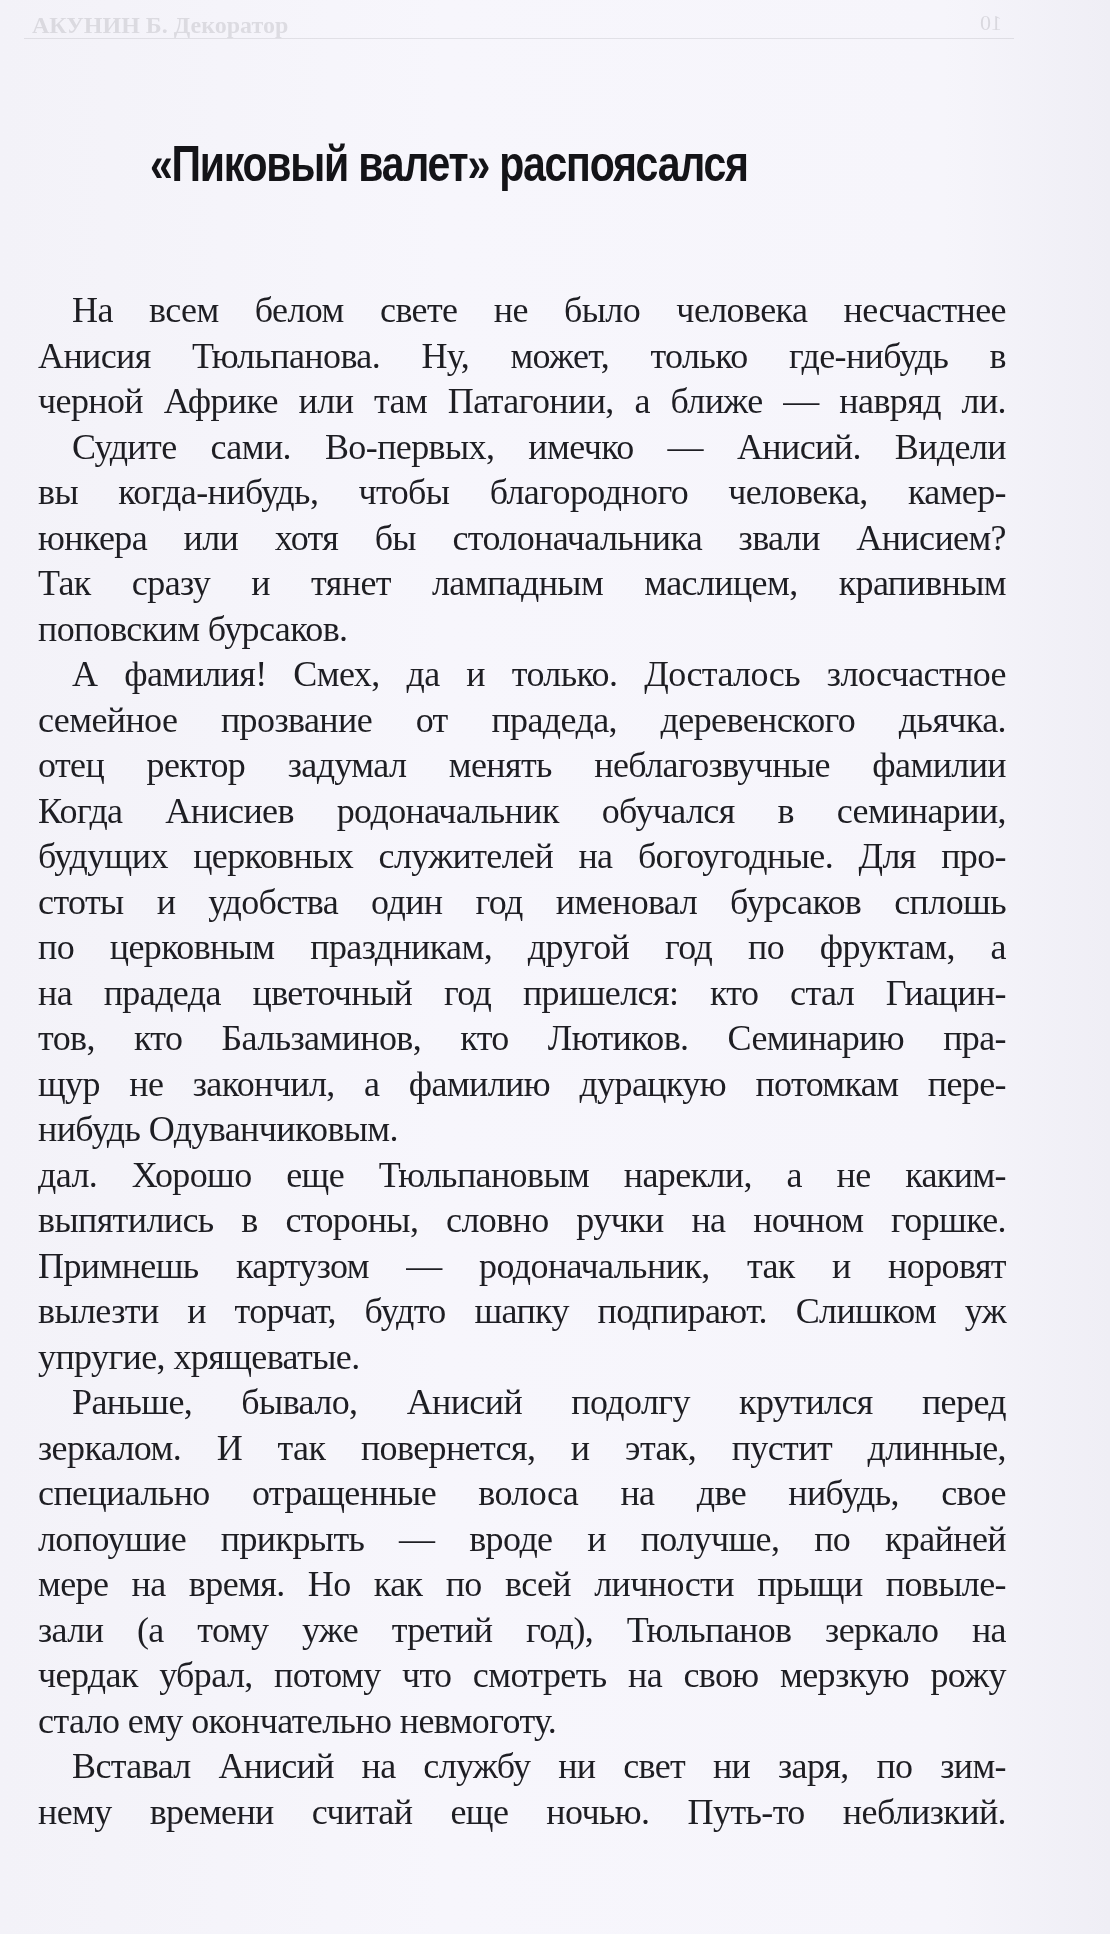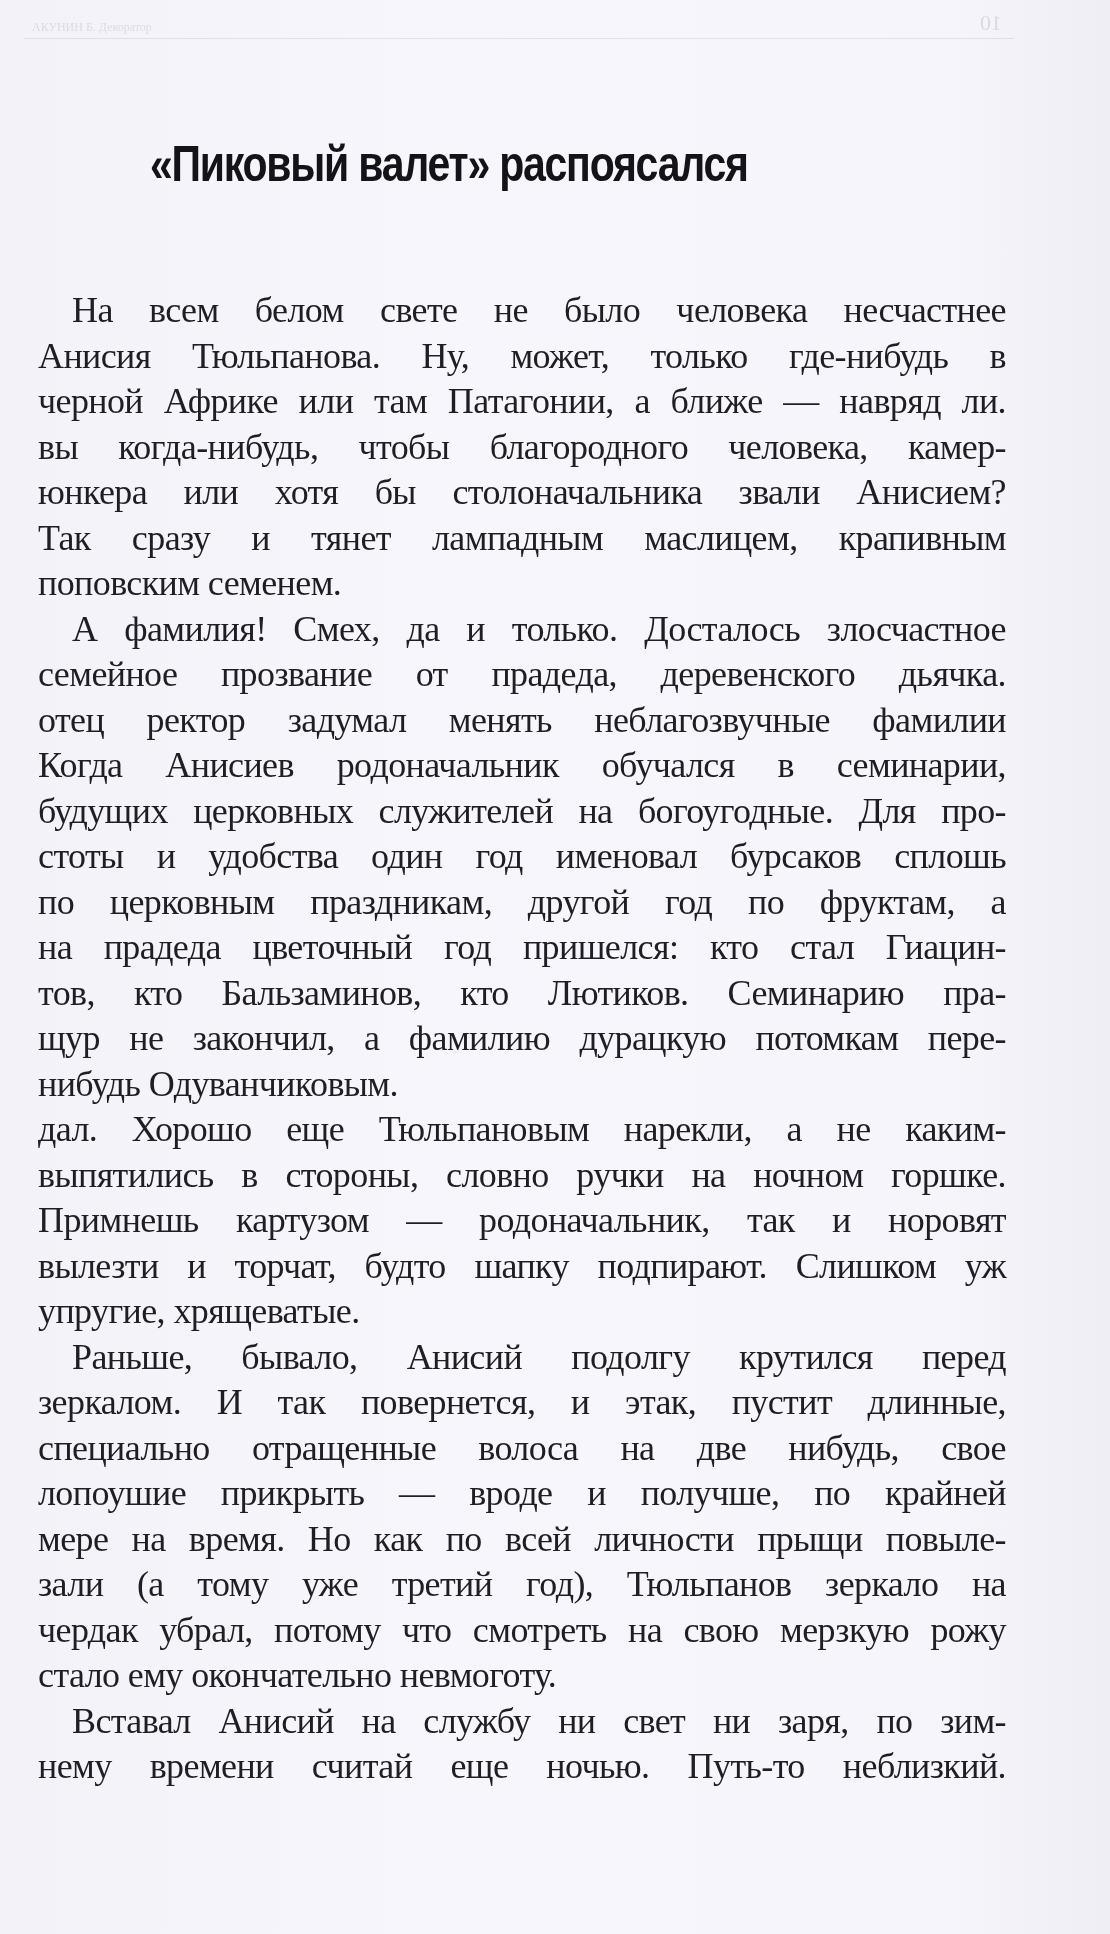--- a/index.html
+++ b/index.html
@@ -26,24 +26,24 @@
     position: absolute;
     left: 24px;
     top: 8px;
     width: 990px;
     height: 30px;
     border-bottom: 1px solid rgba(40,40,50,0.10);
   }
   .running-head .left {
     position: absolute;
     left: 8px;
-    top: 12px;
-    font-size: 12px;
+    top: 4px;
+    font-size: 24px;
     color: rgba(40,40,50,0.12);
-    font-weight: normal;
+    font-weight: bold;
   }
   .running-head .right {
     position: absolute;
     right: 12px;
     top: 2px;
     font-size: 22px;
     color: rgba(40,40,50,0.13);
     transform: scaleX(-1);
   }
   .title {
@@ -101,24 +101,25 @@
 
   <div class="body-text">
 
     <div class="paragraph">
       <div class="line indent">На всем белом свете не было человека несчастнее</div>
       <div class="line">Анисия Тюльпанова. Ну, может, только где-нибудь в</div>
       <div class="line">черной Африке или там Патагонии, а ближе — навряд ли.</div>
     </div>
 
     <div class="paragraph">
+      <div class="line indent">Судите сами. Во-первых, имечко — Анисий. Видели</div>
       <div class="line">вы когда-нибудь, чтобы благородного человека, камер-</div>
       <div class="line">юнкера или хотя бы столоначальника звали Анисием?</div>
       <div class="line">Так сразу и тянет лампадным маслицем, крапивным</div>
-      <div class="line last">поповским семенем.</div>
+      <div class="line last">поповским бурсаков.</div>
     </div>
 
     <div class="paragraph">
       <div class="line indent">А фамилия! Смех, да и только. Досталось злосчастное</div>
       <div class="line">семейное прозвание от прадеда, деревенского дьячка.</div>
       <div class="line">отец ректор задумал менять неблагозвучные фамилии</div>
       <div class="line">Когда Анисиев родоначальник обучался в семинарии,</div>
       <div class="line">будущих церковных служителей на богоугодные. Для про-</div>
       <div class="line">стоты и удобства один год именовал бурсаков сплошь</div>
       <div class="line">по церковным праздникам, другой год по фруктам, а</div>

